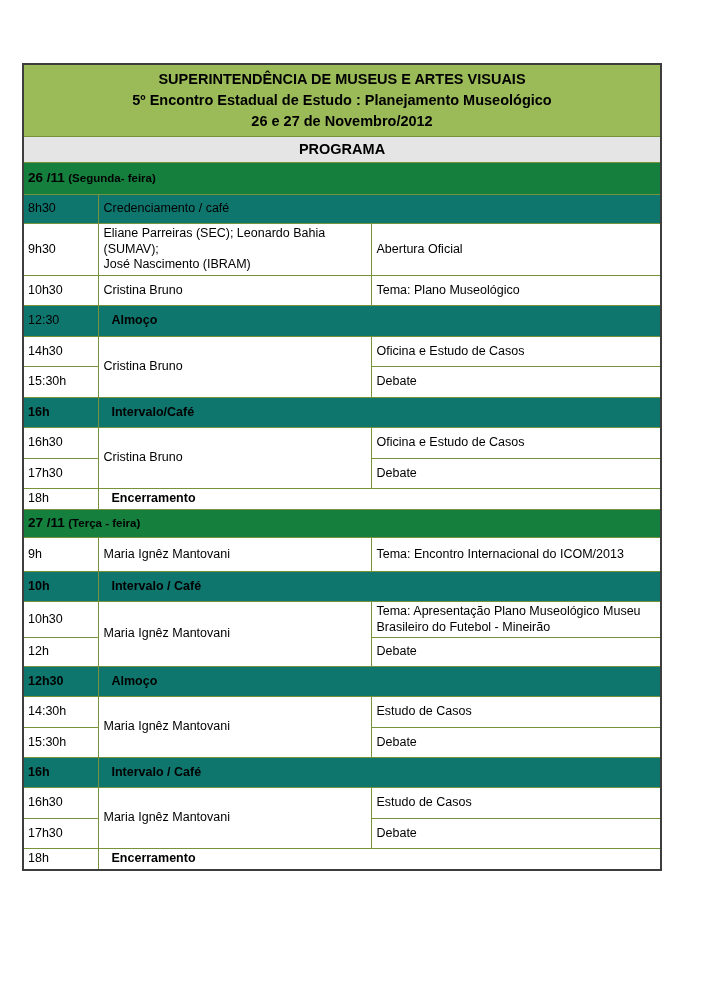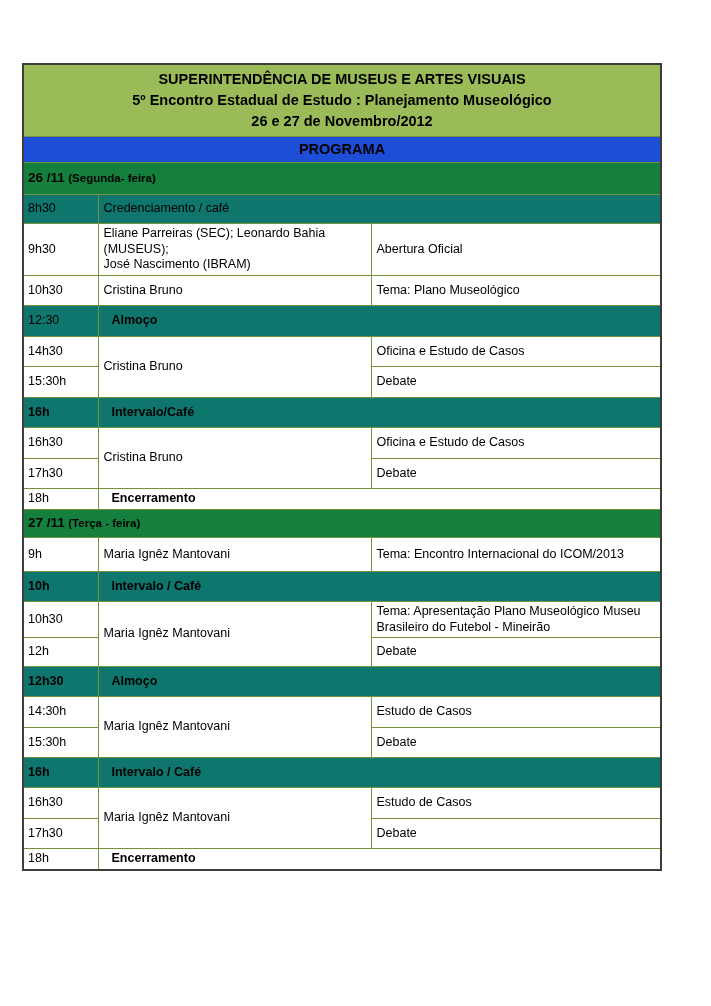--- a/index.html
+++ b/index.html
@@ -13,21 +13,21 @@
   td{
     border:1px solid #76923C;
     padding:2px 5px;
     vertical-align:middle;
     font-size:12.5px;
     line-height:1.25;
     overflow:hidden;
   }
   .title-cell{background:#9BBB59;text-align:center;font-weight:bold;font-size:14.5px;padding:4px 2px;}
   .title-cell div{line-height:21px;}
-  .programa-cell{background:#1d4ed8;text-align:center;font-weight:bold;font-size:14.5px;}
+  .programa-cell{background:#e5e5e5;text-align:center;font-weight:bold;font-size:14.5px;}
   .section-cell{background:#15803d;font-weight:bold;padding-left:4px;}
   .section-big{font-size:13.5px;}
   .section-small{font-size:11.5px;}
   tr.blue td{background:#0f766e;}
   .bold{font-weight:bold;padding-left:13px;}
   .pre{white-space:pre-line;}
   .time-col{padding-left:4px;}
 </style>
 </head>
 <body>
@@ -58,21 +58,21 @@
         <span class="section-small">(Segunda- feira)</span>
       </td>
     </tr>
 
     <tr class="blue" style="height:29px">
       <td class="time-col">8h30</td>
       <td colspan="2">Credenciamento / café</td>
     </tr>
     <tr style="height:32px">
       <td class="time-col">9h30</td>
-      <td class="pre">Eliane Parreiras (SEC); Leonardo Bahia (MUSEUS);
+      <td class="pre">Eliane Parreiras (SEC); Leonardo Bahia (SUMAV);
 José Nascimento (IBRAM)</td>
       <td>Abertura Oficial</td>
     </tr>
     <tr style="height:30px">
       <td class="time-col">10h30</td>
       <td>Cristina Bruno</td>
       <td>Tema: Plano Museológico</td>
     </tr>
     <tr class="blue" style="height:31px">
       <td class="time-col">12:30</td>

